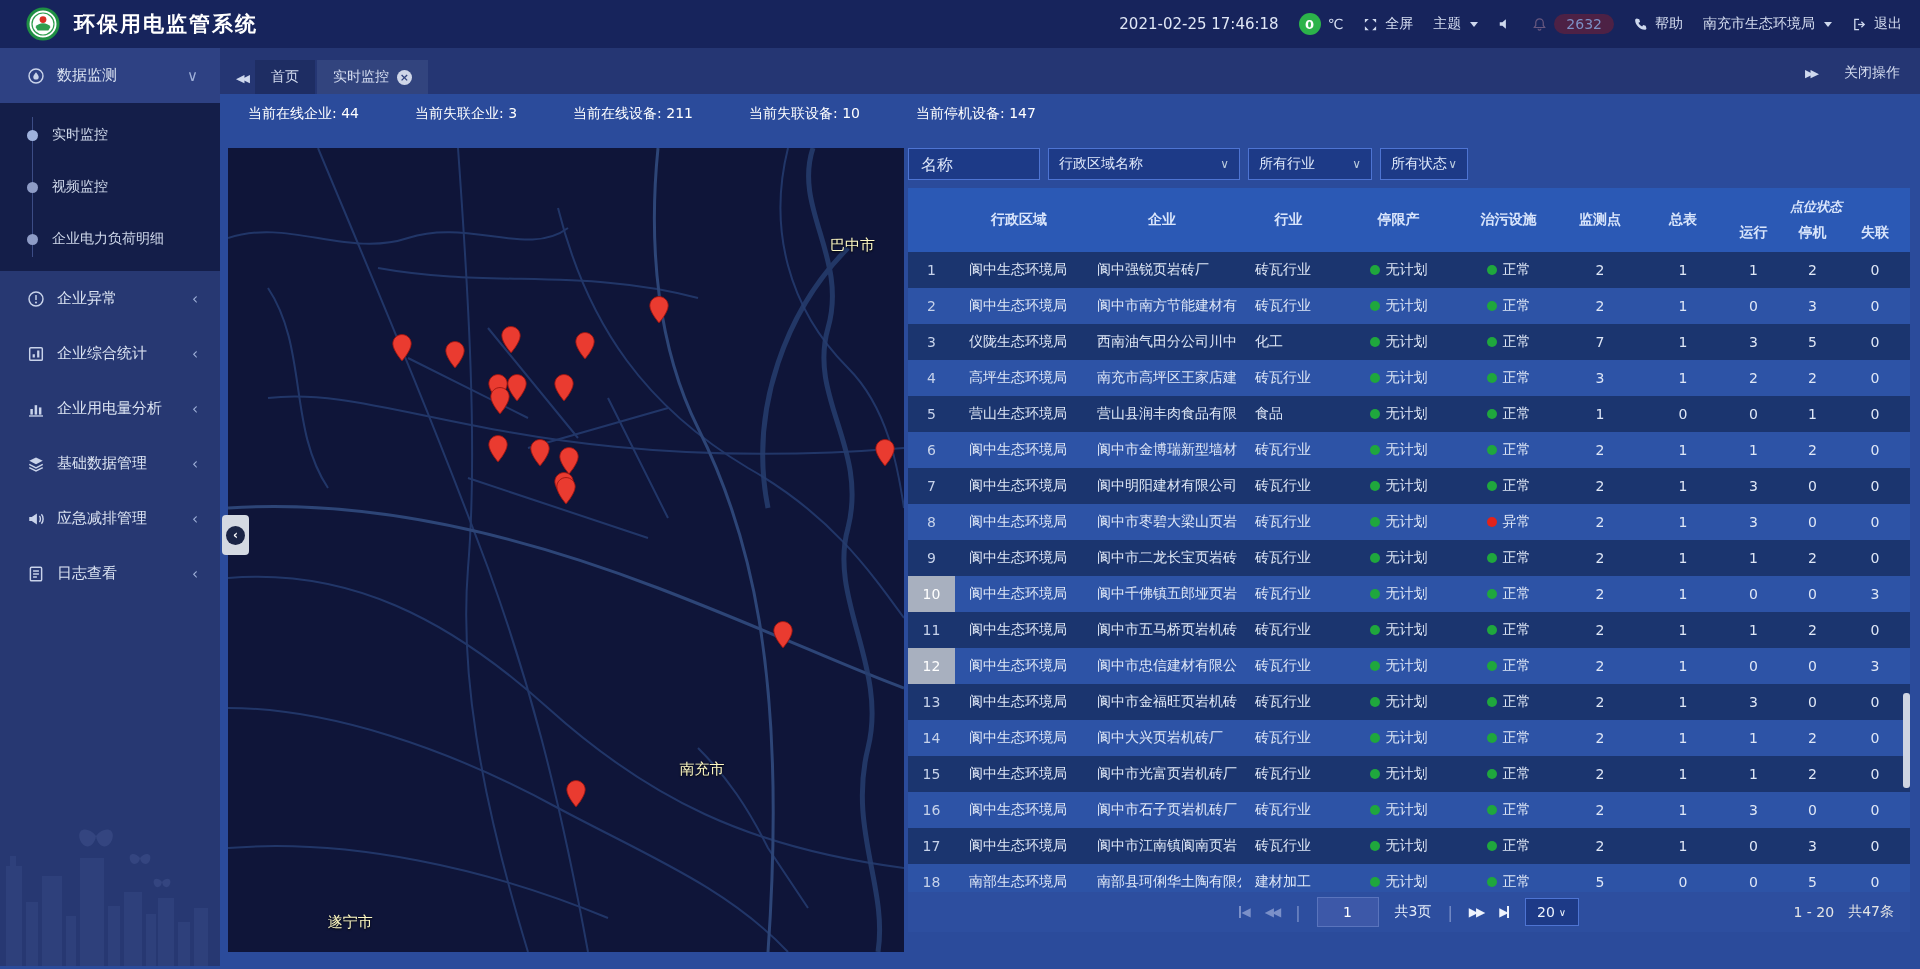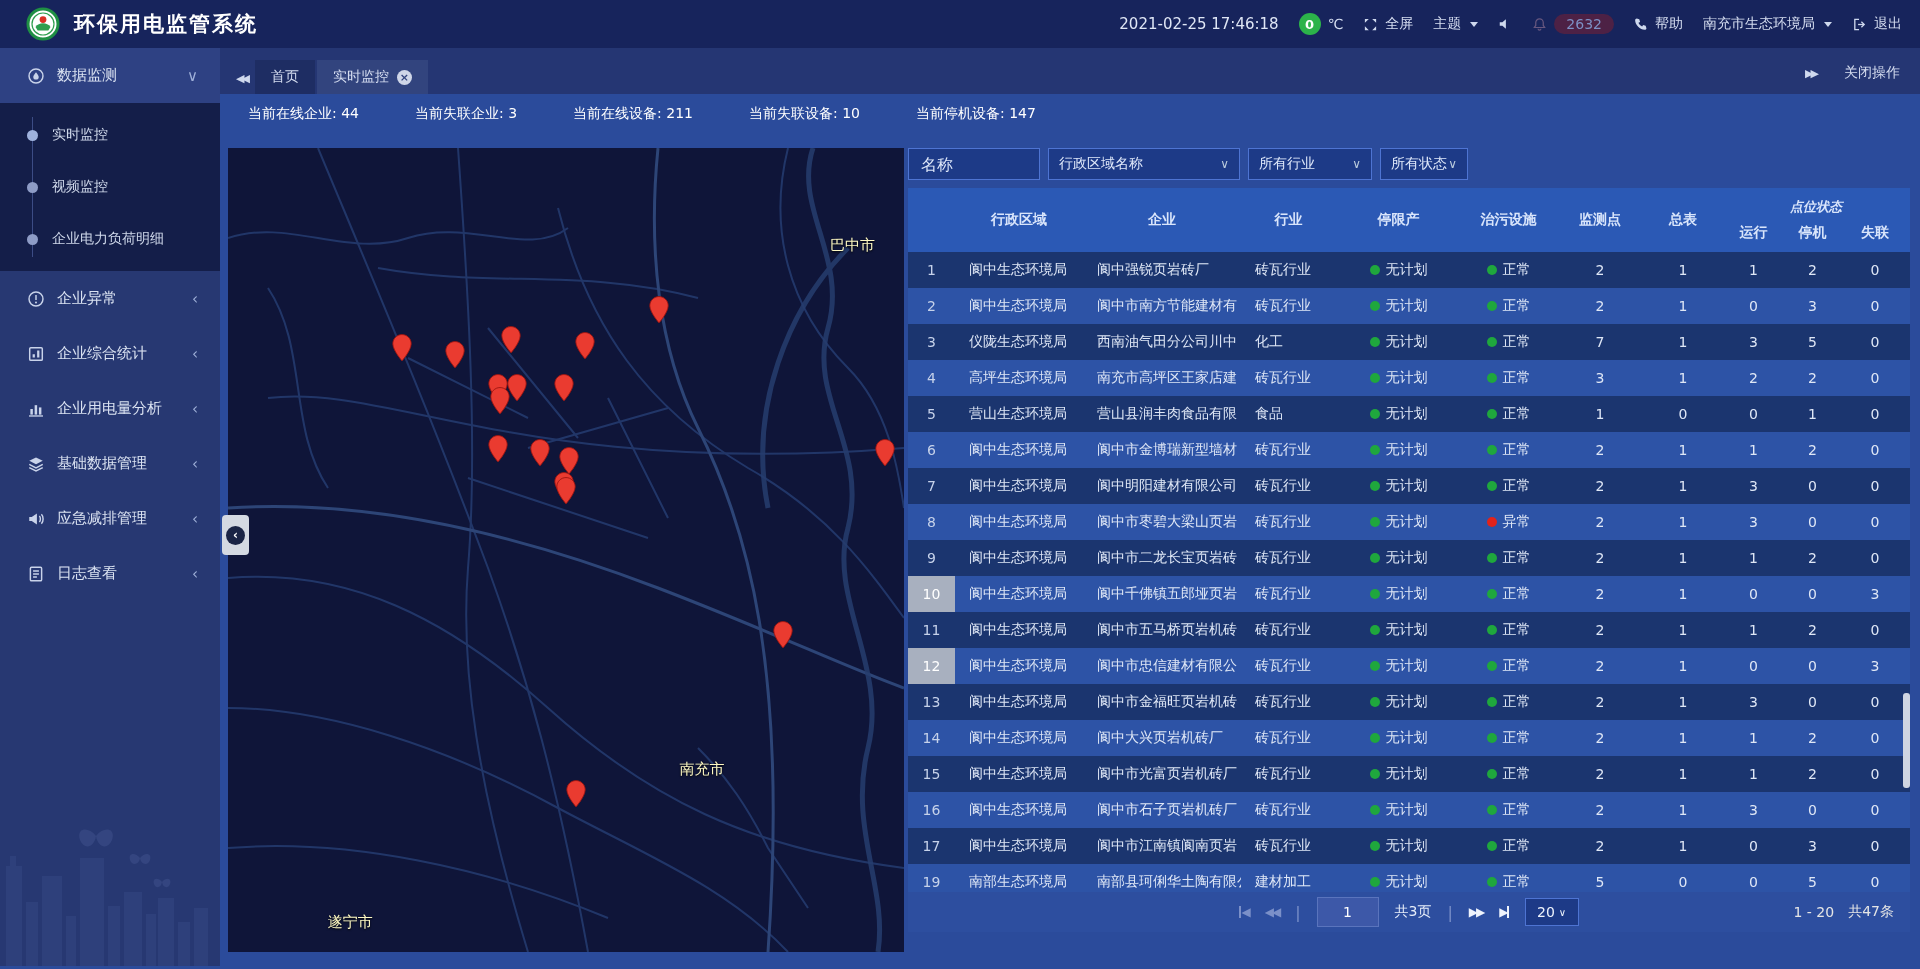--- a/index.html
+++ b/index.html
@@ -681,21 +681,21 @@
     <div class="c industry w-industry">砖瓦行业</div>
     <div class="c limit w-limit"><i class="dot green"></i>无计划</div>
     <div class="c facility w-facility"><i class="dot green"></i>正常</div>
     <div class="c n w-points">2</div>
     <div class="c n w-meters">1</div>
     <div class="c n w-run">0</div>
     <div class="c n w-stop">3</div>
     <div class="c n w-lost">0</div>
   </div>
         <div class="trow even">
-    <div class="c idx w-idx ">19</div>
+    <div class="c idx w-idx ">18</div>
     <div class="c region w-region">南部生态环境局</div>
     <div class="c company w-company">南部县珂俐华土陶有限公</div>
     <div class="c industry w-industry">建材加工</div>
     <div class="c limit w-limit"><i class="dot green"></i>无计划</div>
     <div class="c facility w-facility"><i class="dot green"></i>正常</div>
     <div class="c n w-points">5</div>
     <div class="c n w-meters">0</div>
     <div class="c n w-run">0</div>
     <div class="c n w-stop">5</div>
     <div class="c n w-lost">0</div>

